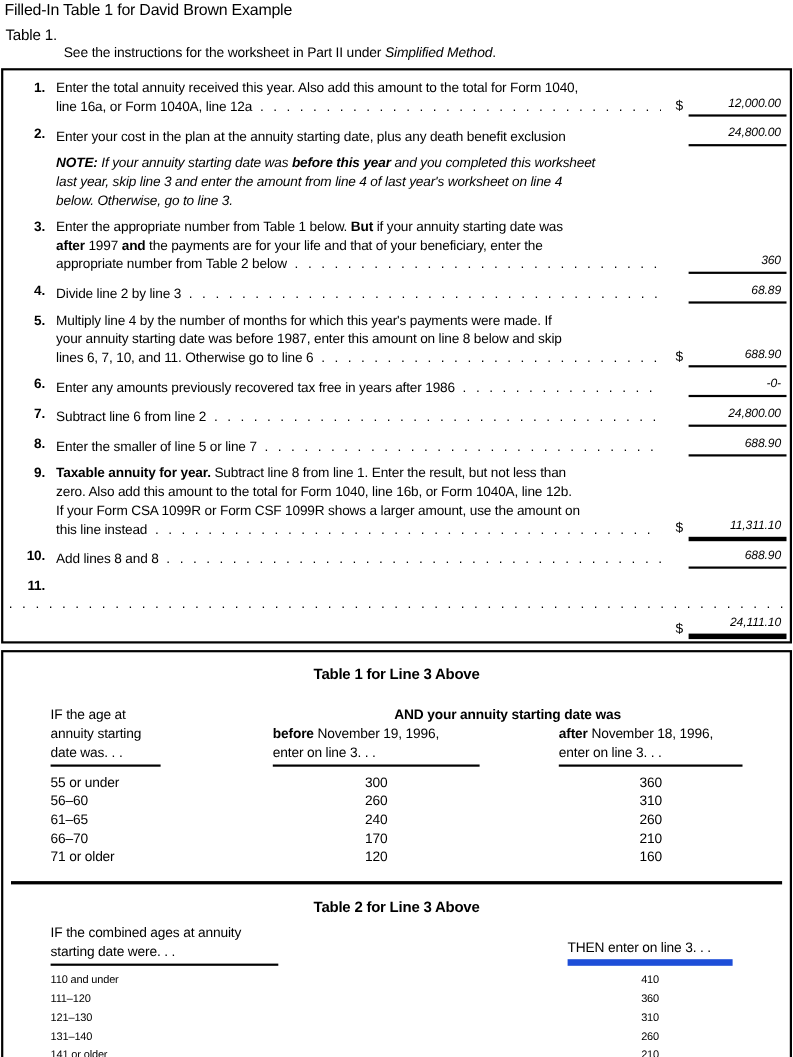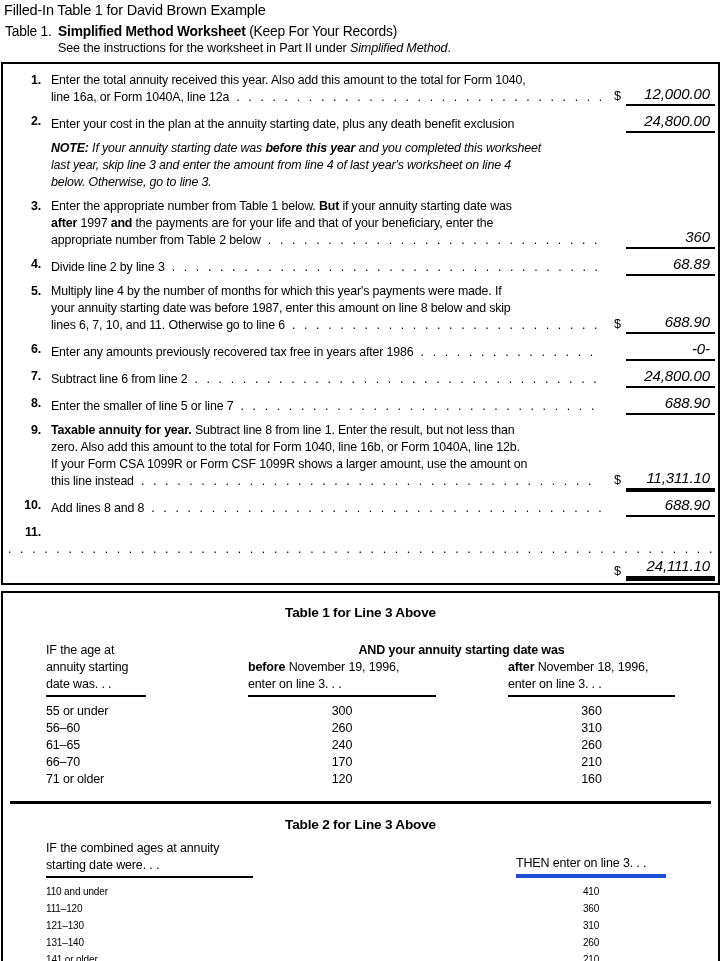--- a/index.html
+++ b/index.html
@@ -27,21 +27,21 @@
   .ws-num { width:38px; flex:none; text-align:right; font-weight:bold; align-self:flex-start;
             font-size:12.4px; line-height:17px; letter-spacing:-0.15px; }
   .ws-body { flex:1; margin-left:10px; min-width:0; }
   .ws-line { white-space:nowrap; overflow:hidden; font-size:12.4px; line-height:17px; letter-spacing:-0.15px; }
   .leader-row { display:flex; }
   .leader-row .txt { flex:none; }
   .dots { flex:1; min-width:0; overflow:hidden; white-space:nowrap; letter-spacing:2.6px; padding-left:7px; }
   .note .ws-line { font-style:italic; }
   .ws-amt { width:114px; flex:none; display:flex; align-items:flex-end; justify-content:flex-end; }
   .dollar { font-size:12.6px; line-height:17px; margin-right:5px; margin-bottom:1px; }
-  .amount { width:89px; flex:none; text-align:right; font-style:italic; font-size:15px;
+  .amount { width:89px; flex:none; text-align:right; font-style:italic; font-size:11px;
             line-height:16px; padding:0 5px 2px 0; position:relative; letter-spacing:-0.1px; }
   .u-single { border-bottom:2px solid #000; }
   .u-double { border-bottom:2px solid #000; }
   .u-double::after { content:""; position:absolute; left:0; right:0; bottom:-4px; border-top:2px solid #000; }
   .u-thick  { border-bottom:5px solid #000; }
 
   
   .tables-box { margin-top:6px; padding:11px 0 10px; }
   .tbl-title { text-align:center; font-weight:bold; font-size:13.6px; line-height:17px; letter-spacing:-0.2px; }
   .thl { font-size:12.5px; line-height:17px; white-space:nowrap; letter-spacing:-0.15px; }
@@ -61,38 +61,37 @@
   .t1-row .c1 { width:202px; flex:none; }
   .t1-row .c2 { width:188px; flex:none; text-align:center; }
   .t1-row .c3 { width:167px; flex:none; text-align:center; }
 
   .divider { border-top:3px solid #000; margin:13px 7px 0; }
   .t2-title { margin-top:12px; }
 
   .t2-head { display:flex; align-items:flex-end; padding-left:43px; margin-top:7px; }
   .t2-c1h { width:207px; flex:none; border-bottom:2px solid #000; padding-bottom:2px; }
   .t2-gapc { width:263px; flex:none; }
-  .t2-c2h { width:150px; flex:none; border-bottom:4px solid #1d4ed8; padding-bottom:2px; }
+  .t2-c2h { width:150px; flex:none; border-bottom:6px solid #1d4ed8; padding-bottom:2px; }
 
   .t2-rows { margin-top:5px; }
   .t2-row { display:flex; padding-left:43px; font-size:10px; line-height:17px; letter-spacing:-0.15px; }
   .t2-row .c1 { width:207px; flex:none; }
   .t2-row .gap { width:263px; flex:none; }
   .t2-row .c2 { width:150px; flex:none; text-align:center; }
 </style>
 </head>
 <body>
 
 <div class="page">
 
   <div class="supertitle">Filled-In Table 1 for David Brown Example</div>
 
   <div class="titlerow">
     <span class="tlabel">Table 1.</span>
-    <span class="ttitle"><b>Simplified Method Worksheet</b> <span class="keep">(Keep For Your Records)</span></span>
   </div>
 
   <div class="subtitle"><span>See the instructions for the worksheet in Part II under </span><i>Simplified Method</i><span>.</span></div>
 
   <div class="box ws-box" id="ws-box">
       <div class="ws-entry">
         <div class="ws-num">1.</div>
         <div class="ws-body">
           <div class="ws-line">Enter the total annuity received this year. Also add this amount to the total for Form 1040,</div>
           <div class="ws-line leader-row">

